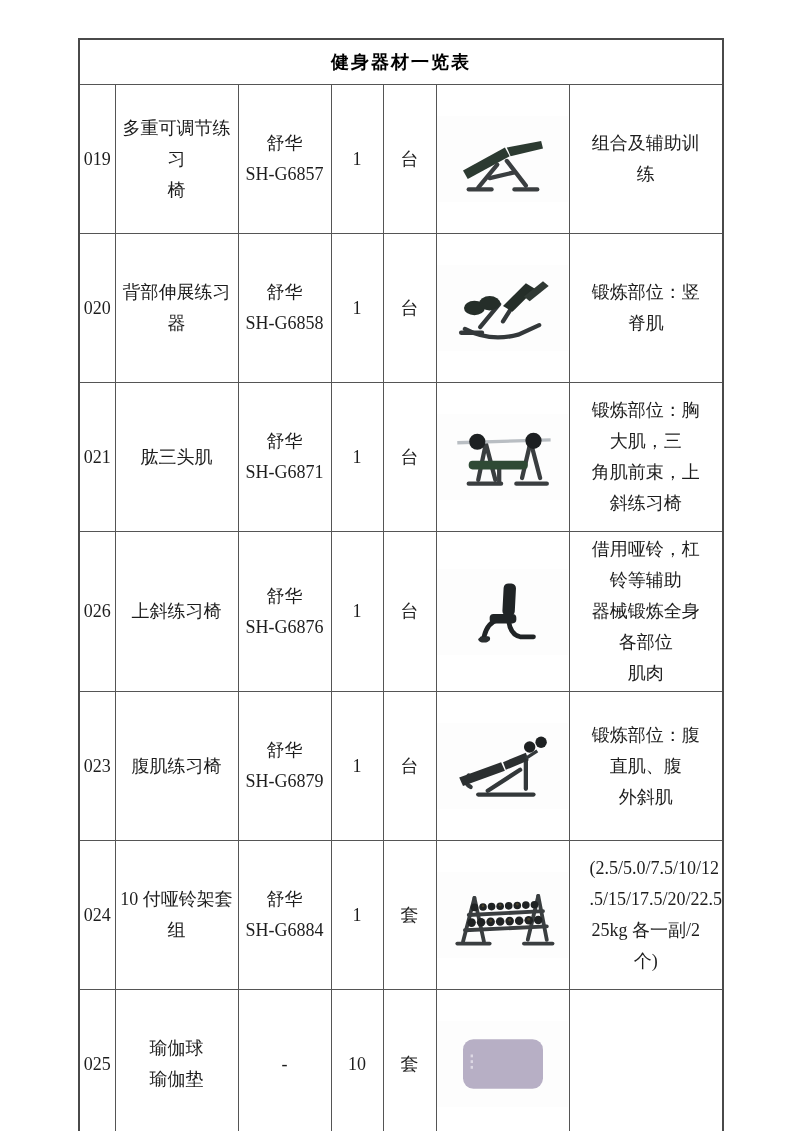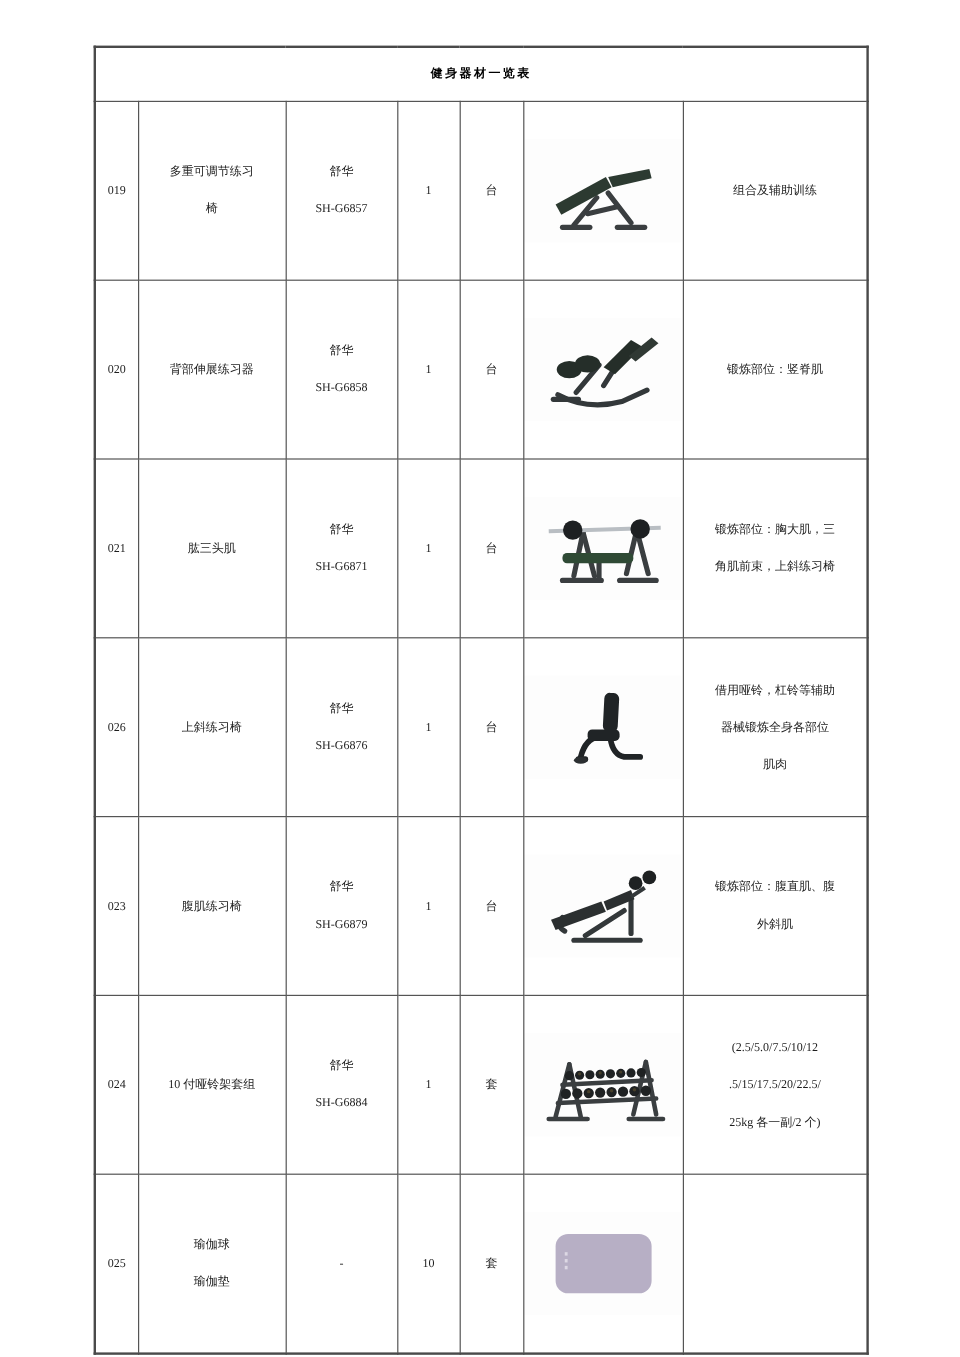--- a/index.html
+++ b/index.html
@@ -19,21 +19,21 @@
     width: 644px;
     border-collapse: collapse;
     table-layout: fixed;
     background: #ffffff;
     border: 2px solid #4a4a4a;
   }
   .doc-table td {
     border: 1px solid #555555;
     text-align: center;
     vertical-align: middle;
-    font-size: 10px;
+    font-size: 18px;
     line-height: 31px;
     white-space: pre-line;
     overflow: hidden;
     padding: 2px 3px;
   }
   .title-cell {
     font-size: 27px;
     font-weight: bold;
     letter-spacing: 2px;
     line-height: 40px !important;

